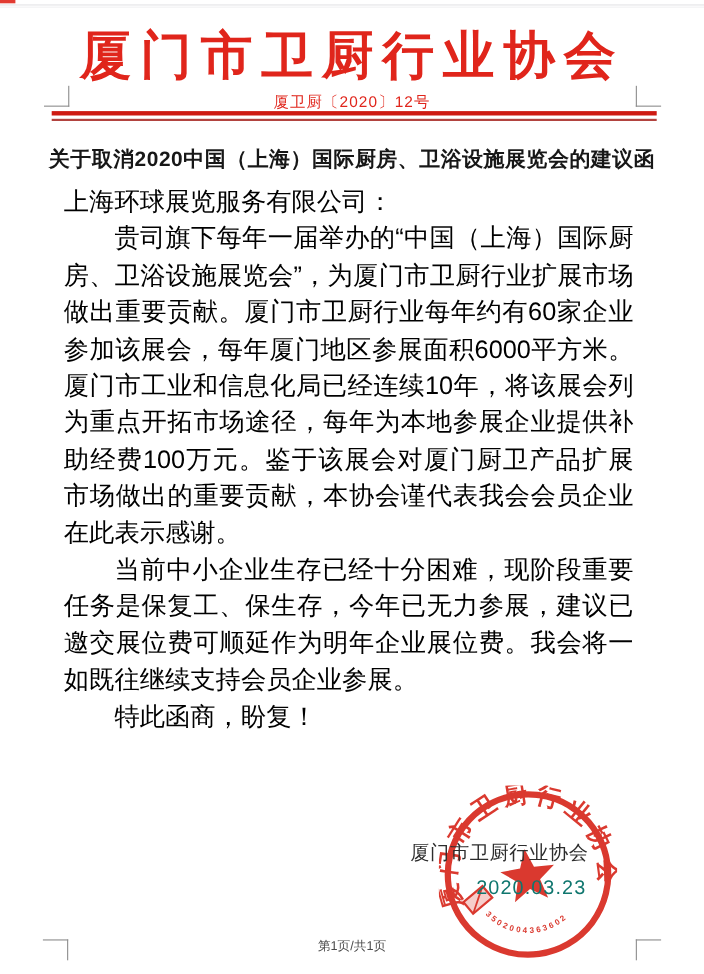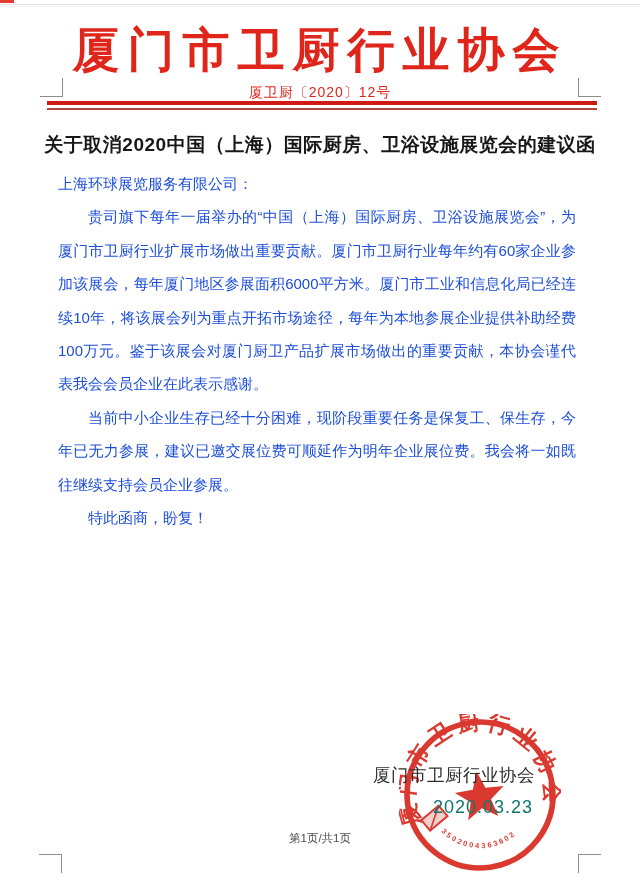--- a/index.html
+++ b/index.html
@@ -30,41 +30,41 @@
   .red-rule-top{position:absolute;left:47px;right:43px;top:101px;height:4px;background:#ce1a12;}
   .red-rule-bottom{position:absolute;left:47px;right:43px;top:108px;height:2px;background:#b2433f;}
 
   .doc-title{
     position:absolute;left:30px;right:30px;top:132px;text-align:center;
     color:#171717;font-size:19px;font-weight:700;letter-spacing:.5px;
   }
 
   .body-text{
     position:absolute;left:58px;right:64px;top:167px;
-    color:#1d4ed8;font-size:15px;line-height:33.4px;text-align:justify;
+    color:#000000;font-size:23px;line-height:33.4px;text-align:justify;
   }
   .body-text p{margin:0;text-indent:2em;}
   .body-text p.salutation{text-indent:0;}
 
   .sig-org{
     position:absolute;right:105px;top:763px;color:#2d2d2d;font-size:17.5px;
     letter-spacing:.5px;z-index:3;
   }
   .sig-date{
     position:absolute;right:107px;top:797px;color:#0f766e;font-size:18px;
     letter-spacing:1px;z-index:3;margin-left:48px;
   }
 
   .seal{
     position:absolute;left:399px;top:714px;width:162px;height:162px;z-index:2;
     mix-blend-mode:multiply;opacity:.92;
   }
 
   .footer-page{
-    position:absolute;left:0;top:831px;width:100%;text-align:center;
+    position:absolute;left:0;top:853px;width:100%;text-align:center;
     color:#4a4a4a;font-size:11.5px;
   }
 </style>
 </head>
 <body>
 
 <div class="page">
 
   <div class="top-sliver"></div>
   <div class="top-hairline"></div>

